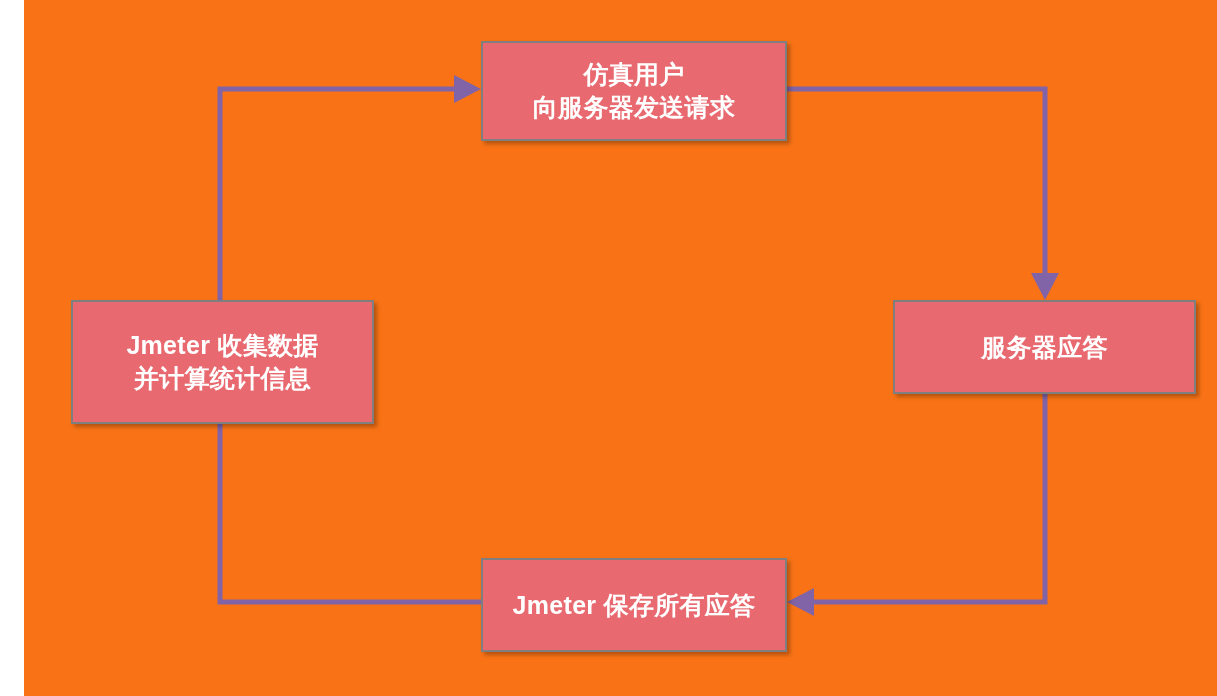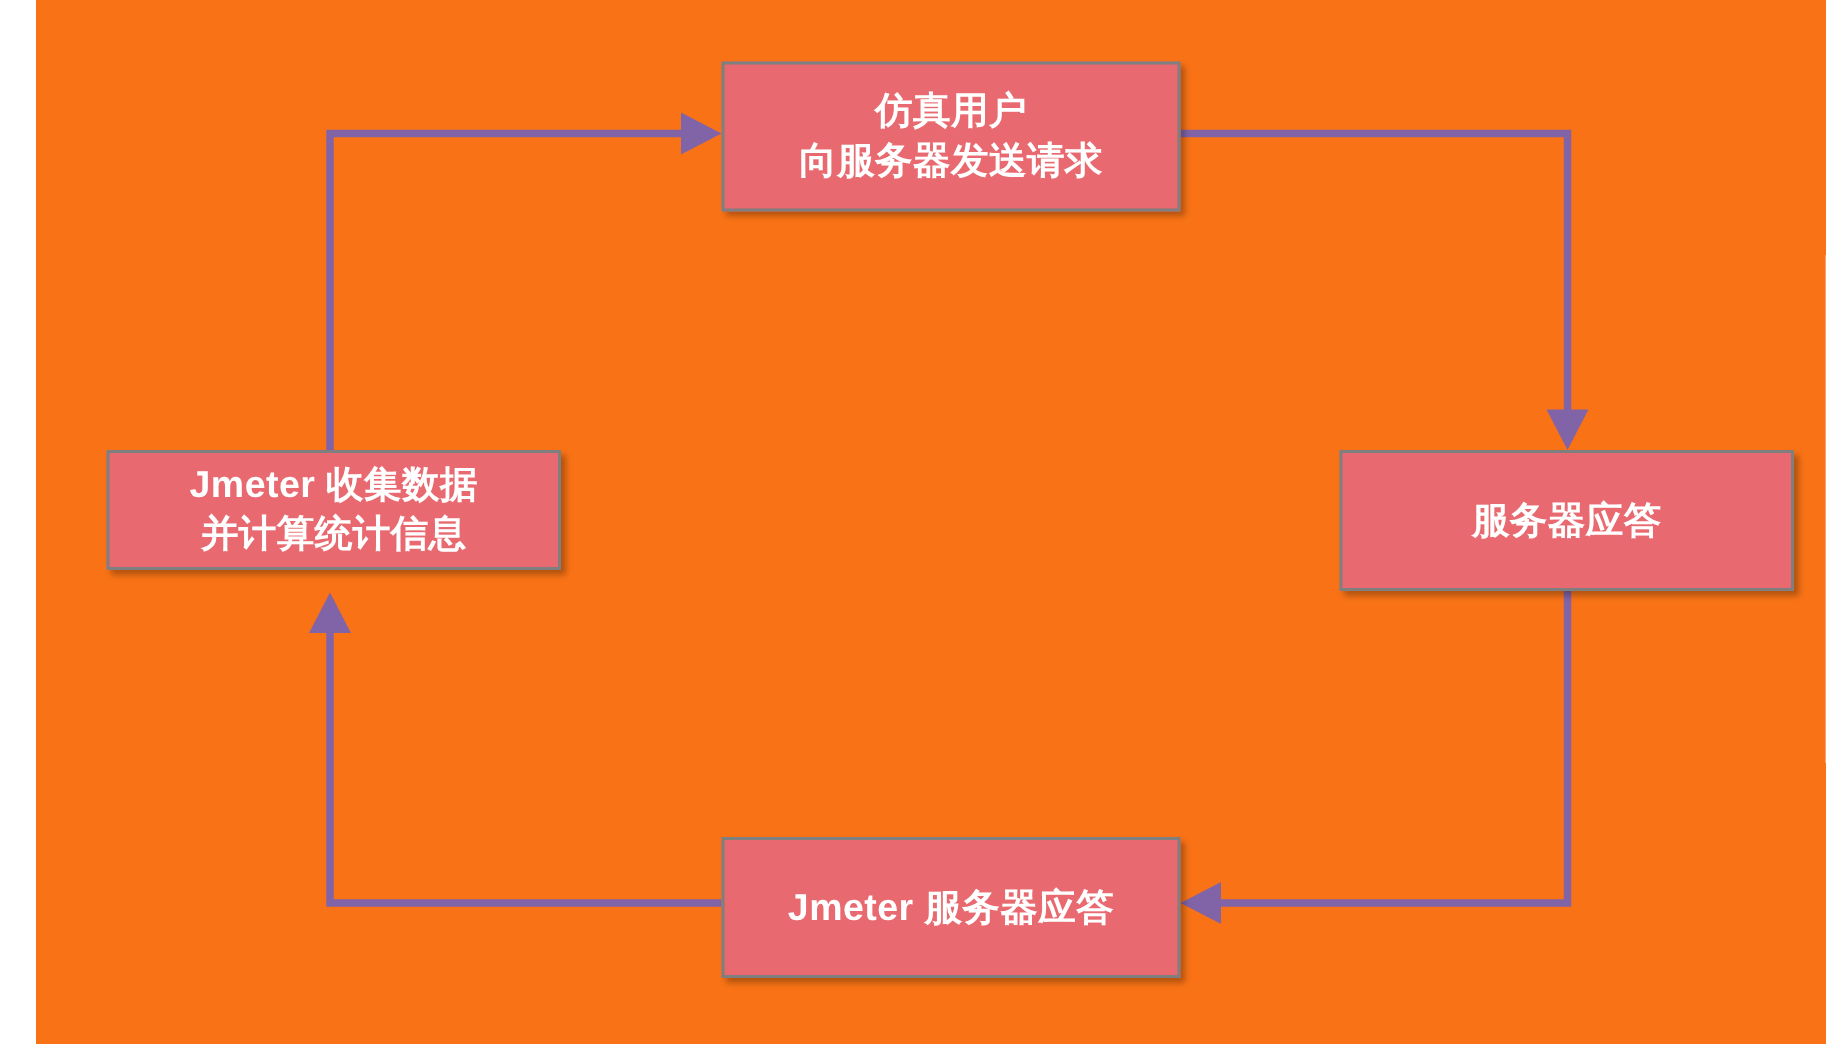--- a/index.html
+++ b/index.html
@@ -66,21 +66,21 @@
   #node-save {
     left: 457px;
     top: 558px;
     width: 306px;
     height: 94px;
   }
   #node-collect {
     left: 47px;
     top: 300px;
     width: 303px;
-    height: 80px;
+    height: 124px;
   }
 </style>
 </head>
 <body>
 
 <div id="canvas">
 
   <svg id="connector-layer" viewBox="0 0 1217 696" width="1217" height="696" xmlns="http://www.w3.org/2000/svg">
 
     <g>
@@ -107,21 +107,21 @@
   <div class="node" id="node-send">
     <span class="label">仿真用户
 向服务器发送请求</span>
   </div>
 
   <div class="node" id="node-respond">
     <span class="label">服务器应答</span>
   </div>
 
   <div class="node" id="node-save">
-    <span class="label">Jmeter 服务器应答</span>
+    <span class="label">Jmeter 保存所有应答</span>
   </div>
 
   <div class="node" id="node-collect">
     <span class="label">Jmeter 收集数据
 并计算统计信息</span>
   </div>
 
 </div>
 
 </body></html>

